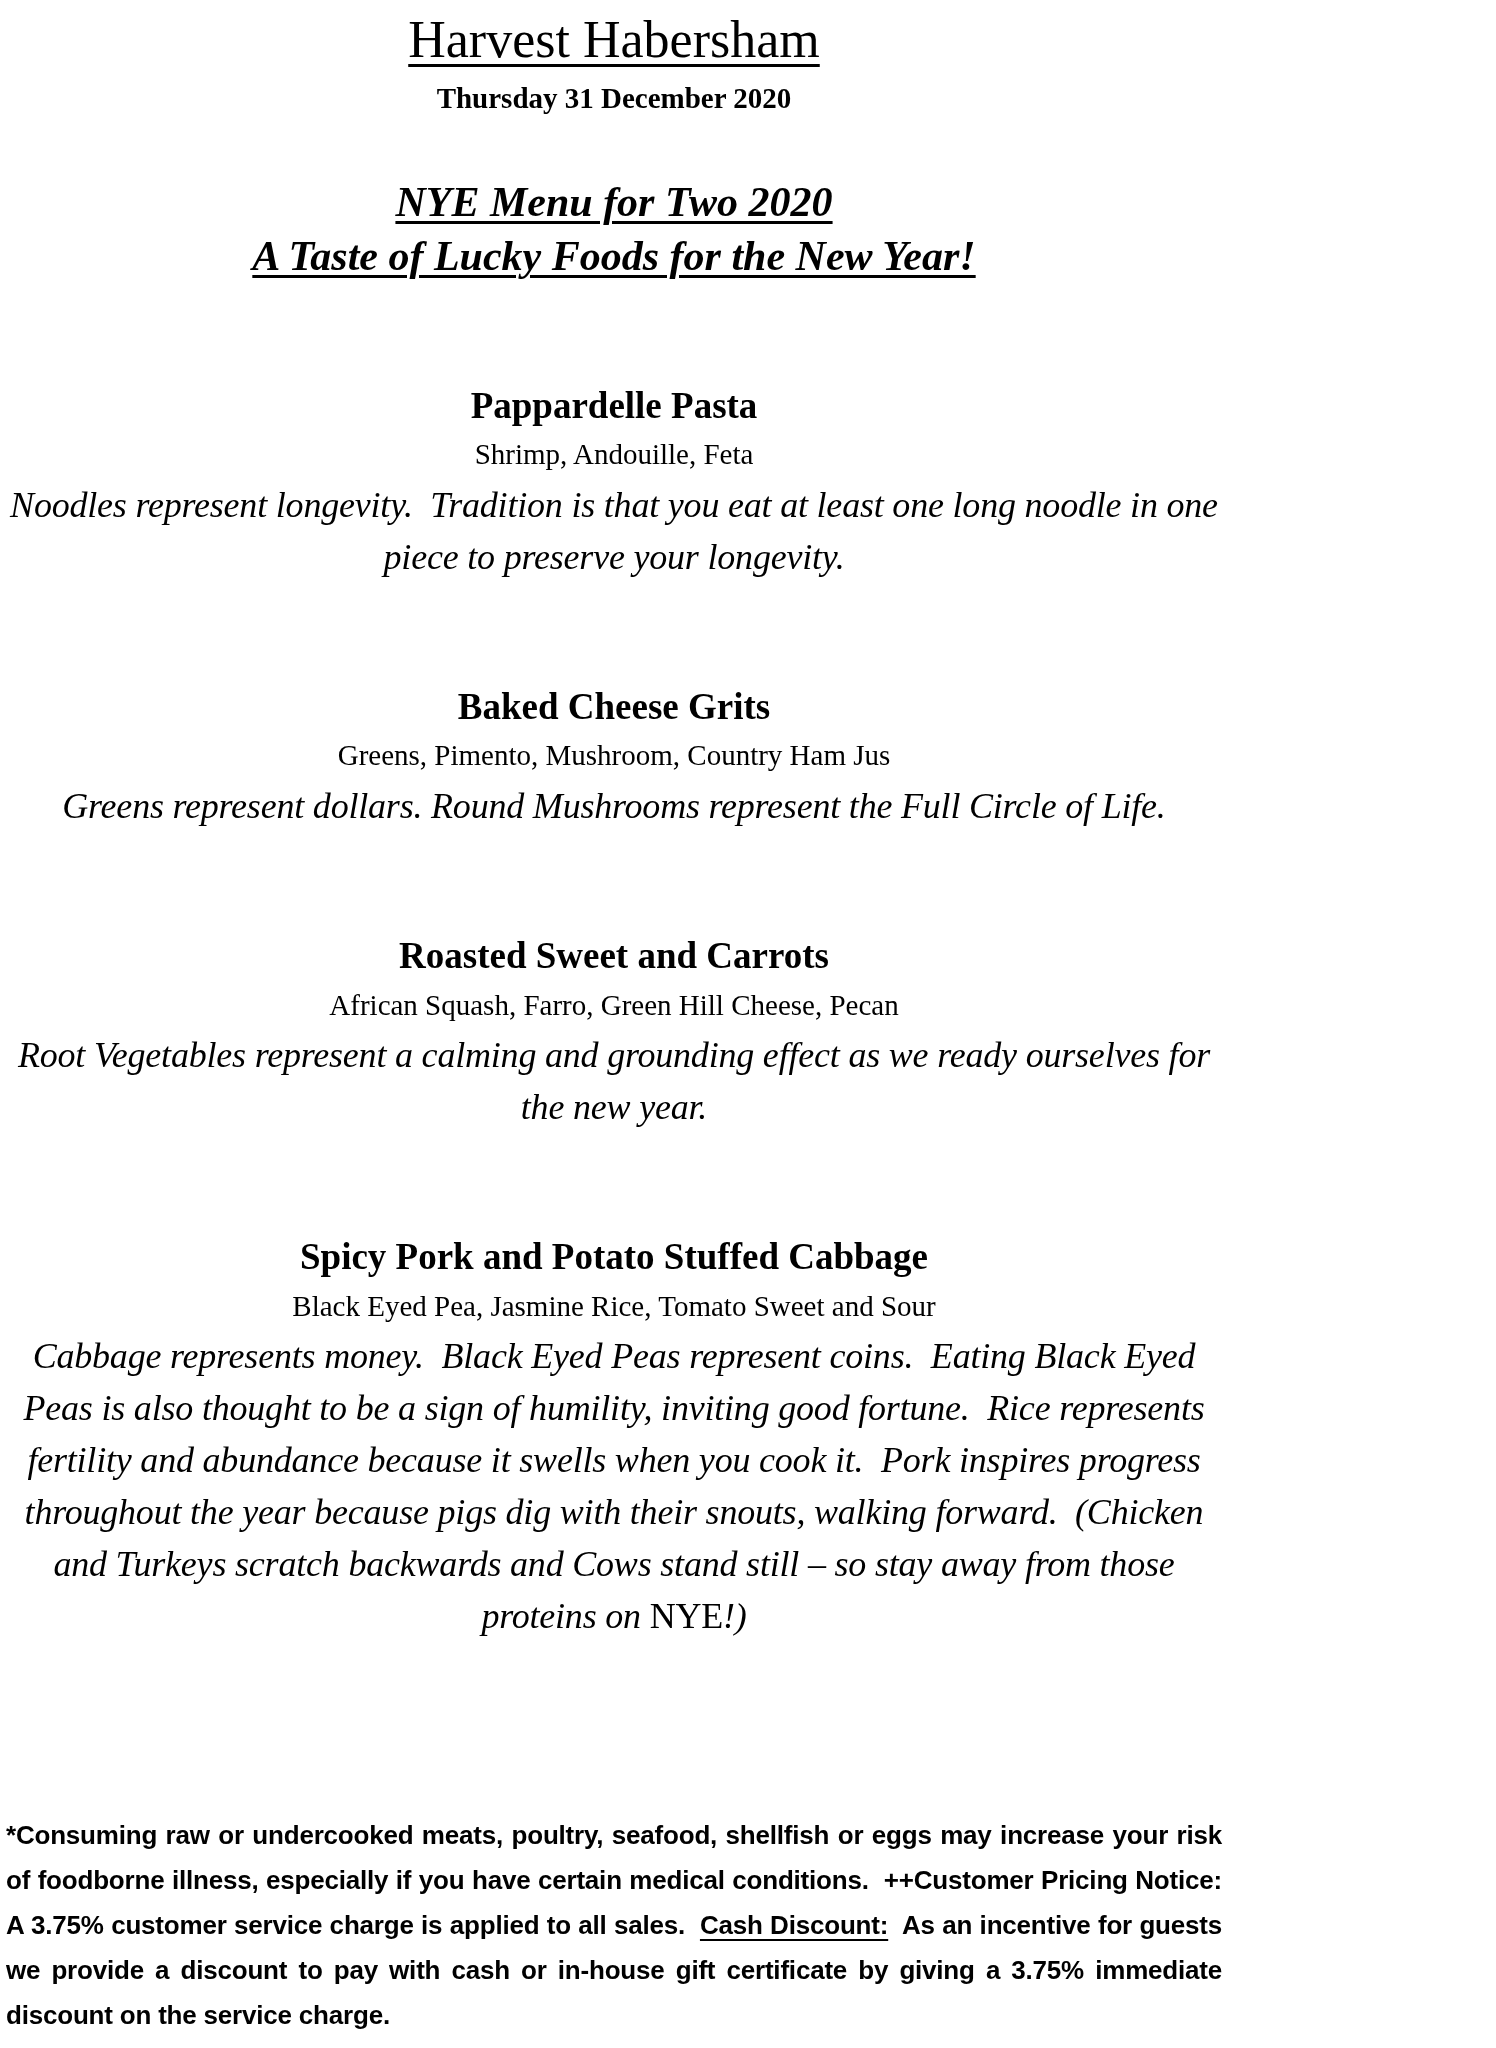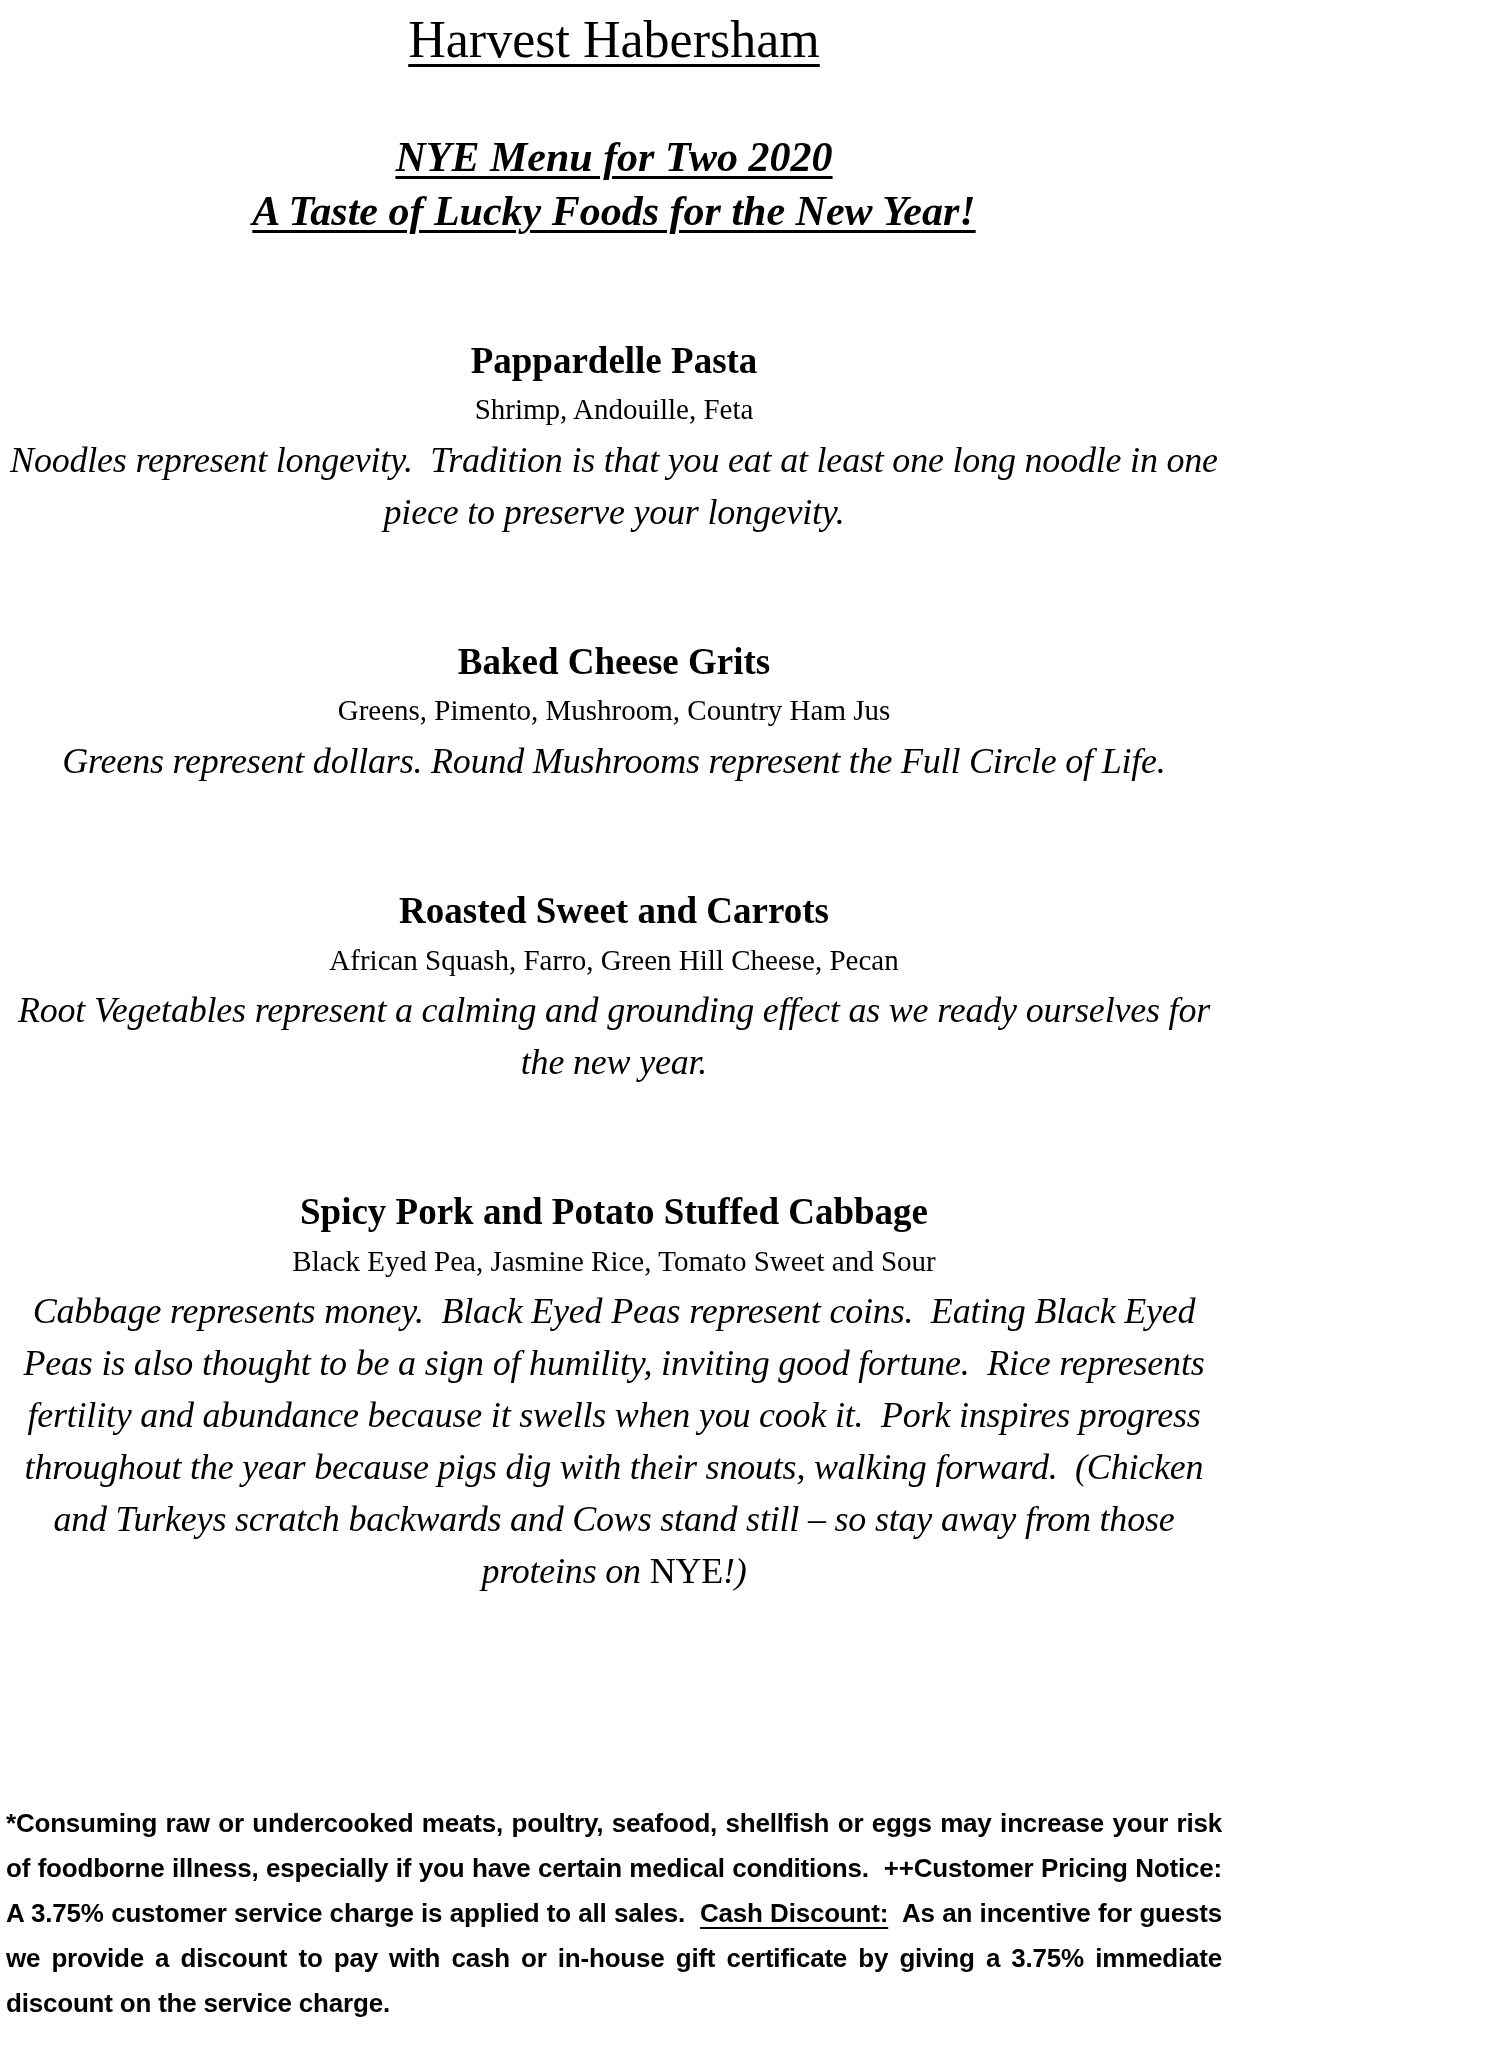--- a/index.html
+++ b/index.html
@@ -61,21 +61,21 @@
     line-height: 52px;
     margin-top: 5px;
     white-space: pre-wrap;
     letter-spacing: -0.2px;
   }
   .lore .up { font-style: normal; }
   .footer {
     position: absolute;
     left: 0;
     right: 0;
-    bottom: 16px;
+    bottom: 4px;
     padding: 0 6px 6px 6px;
     font-family: "Liberation Sans", "DejaVu Sans", sans-serif;
     font-weight: bold;
     font-size: 26px;
     line-height: 45px;
     letter-spacing: -0.2px;
     text-align: justify;
     white-space: pre-wrap;
   }
   .footer .u {
@@ -84,20 +84,21 @@
     text-underline-offset: 5px;
   }
 </style>
 </head>
 <body>
 
 <div class="page">
 
   <div class="header">
     <div class="title">Harvest Habersham</div>
+    <div class="date">Thursday 31 December 2020</div>
   </div>
 
   <div class="menu-head">
     <div><span class="line">NYE Menu for Two 2020</span></div>
     <div><span class="line">A Taste of Lucky Foods for the New Year!</span></div>
   </div>
 
   <div class="courses">
 
     <div class="course">

